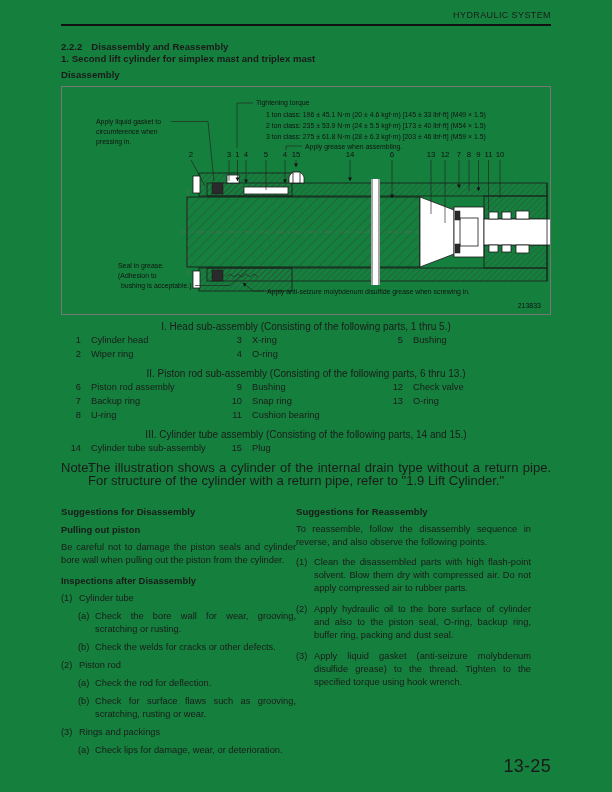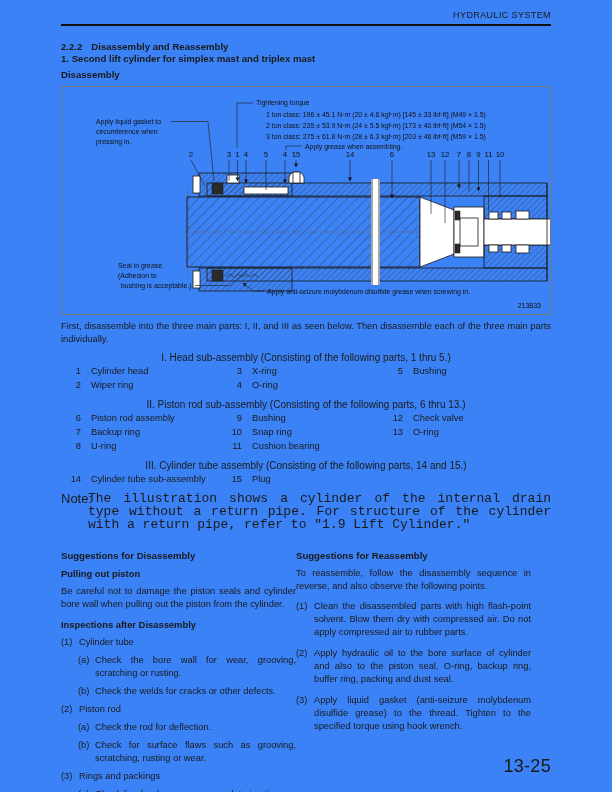--- a/index.html
+++ b/index.html
@@ -1,16 +1,16 @@
 <!DOCTYPE html>
 <html><head>
 <meta charset="utf-8">
 <style>
   html,body{margin:0;padding:0;background:#e8e8e8;}
-  .page{position:relative;width:612px;height:792px;background:#3b82f6;overflow:hidden;
+  .page{position:relative;width:612px;height:792px;background:#15803d;overflow:hidden;
         font-family:"Liberation Sans", sans-serif;color:#1a1a1a;}
   .hdr{position:absolute;top:10px;right:61px;font-size:9px;letter-spacing:.4px;}
   .hdr-rule{position:absolute;top:24px;left:61px;width:490px;height:2px;background:#111;}
   .content{position:absolute;left:61px;top:41px;width:490px;}
   .h1,.h2,.h3{font-size:9.6px;font-weight:bold;line-height:12px;}
   .h1{}
   .h1 .num{margin-right:9px;}
   .h2{margin-bottom:4px;}
   .h3{margin-bottom:5px;}
   .figure{position:relative;width:488px;height:227px;border:1px solid #777;margin-bottom:5px;}
@@ -18,21 +18,21 @@
   .intro{margin-bottom:5px;}
   .asm{margin-bottom:6px;}
   .asm-title{font-size:10px;line-height:13px;text-align:center;}
   .parts-row{display:flex;line-height:14px;font-size:9.3px;}
   .pcell{display:flex;width:161px;}
   .pcell:last-child{width:auto;}
   .pnum{width:20px;text-align:right;flex:none;}
   .pname{margin-left:10px;}
   .note{display:flex;font-size:13px;line-height:13px;margin-bottom:18px;}
   .note-label{width:27px;flex:none;}
-  .note-text{flex:1;text-align:justify;font-family:Liberation Mono, monospace;}
+  .note-text{flex:1;text-align:justify;}
   .cols{display:flex;}
   .col{width:235px;}
   .col-title{font-size:9.6px;font-weight:bold;line-height:13px;margin-bottom:5px;}
   .col-sub{font-size:9.4px;font-weight:bold;line-height:13px;margin:2px 0 5px 0;}
   .col p{margin:0 0 7px 0;}
   .li{display:flex;font-size:9.3px;line-height:13px;margin-bottom:5px;}
   .li-num{width:18px;flex:none;}
   .li-txt{flex:1;text-align:justify;}
   .lia{display:flex;font-size:9.3px;line-height:13px;margin:0 0 5px 17px;}
   .lia-num{width:17px;flex:none;}
@@ -177,21 +177,20 @@
         <line class="ld" x1="397" y1="73" x2="397" y2="101" marker-end="url(#arw)"></line>
         <line class="ld" x1="407" y1="73" x2="407" y2="104"></line>
         <line class="ld" x1="416.5" y1="73" x2="416.5" y2="104" marker-end="url(#arw)"></line>
         <line class="ld" x1="426.5" y1="73" x2="426.5" y2="124"></line>
         <line class="ld" x1="438" y1="73" x2="438" y2="111"></line>
 
         <text class="fig-no" x="479" y="221">213833</text>
       </svg>
     </div>
 
-    <div class="body-txt intro">First, disassemble into the three main parts: I, II, and III as seen below. Then disassemble each of the three main parts individually.</div>
 
     <div class="asm">
       <div class="asm-title">I. Head sub-assembly (Consisting of the following parts, 1 thru 5.)</div>
       <div class="parts-row">
         <div class="pcell">
             <span class="pnum">1</span>
             <span class="pname">Cylinder head</span>
           </div>
         <div class="pcell">
             <span class="pnum">3</span>

